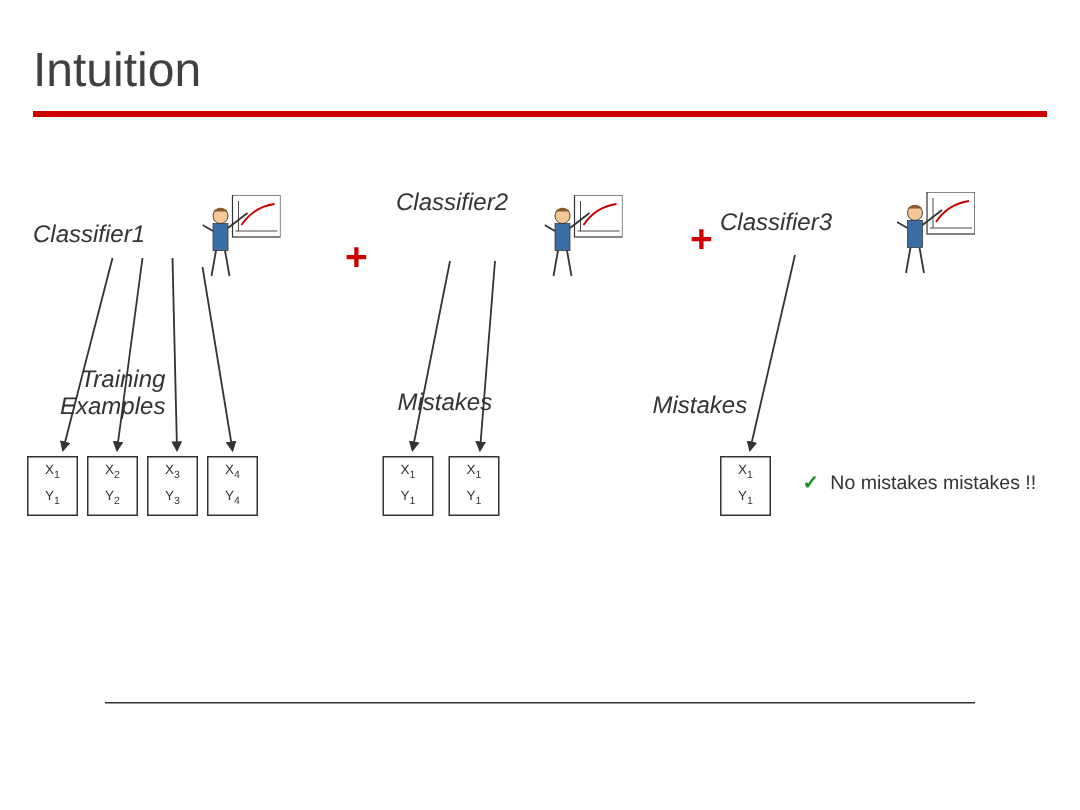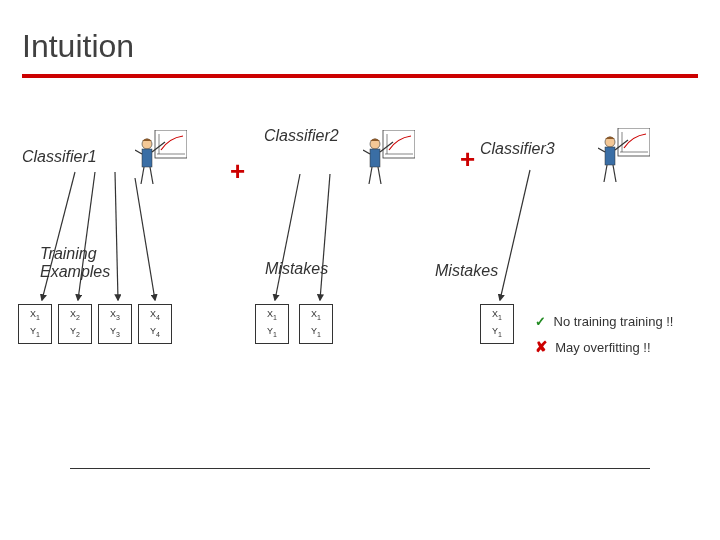--- a/index.html
+++ b/index.html
@@ -155,21 +155,21 @@
   <line x1="95" y1="172" x2="78" y2="300" stroke="#333" stroke-width="1.2" marker-end="url(#ah)"></line>
   <line x1="115" y1="172" x2="118" y2="300" stroke="#333" stroke-width="1.2" marker-end="url(#ah)"></line>
   <line x1="135" y1="178" x2="155" y2="300" stroke="#333" stroke-width="1.2" marker-end="url(#ah)"></line>
 
   <line x1="300" y1="174" x2="275" y2="300" stroke="#333" stroke-width="1.2" marker-end="url(#ah)"></line>
   <line x1="330" y1="174" x2="320" y2="300" stroke="#333" stroke-width="1.2" marker-end="url(#ah)"></line>
 
   <line x1="530" y1="170" x2="500" y2="300" stroke="#333" stroke-width="1.2" marker-end="url(#ah)"></line>
 </svg>
 
-<div class="label" style="top:245px;left:40px;white-space:pre;text-align:left">Training
+<div class="label" style="top:245px;left:40px;white-space:pre;text-align:right">Training
 Examples</div>
 <div class="label" style="top:260px;left:265px">Mistakes</div>
 <div class="label" style="top:262px;left:435px">Mistakes</div>
 
 <div class="examples-group" style="top:304px;left:18px">
   <div class="example-box" style="left:0px">
     <div class="row"><span>X</span><sub>1</sub></div>
     <div class="row"><span>Y</span><sub>1</sub></div>
   </div>
   <div class="example-box" style="left:40px">
@@ -200,21 +200,17 @@
 <div class="examples-group" style="top:304px;left:480px">
   <div class="example-box" style="left:0px">
     <div class="row"><span>X</span><sub>1</sub></div>
     <div class="row"><span>Y</span><sub>1</sub></div>
   </div>
 </div>
 
 <div class="notes">
   <div>
     <span class="check">✓</span>
-    <span>No training training !!</span>
-  </div>
-  <div>
-    <span class="cross">✘</span>
-    <span>May overfitting !!</span>
+    <span>No mistakes mistakes !!</span>
   </div>
 </div>
 
 <div class="bottom-rule"></div>
 
 </body></html>

